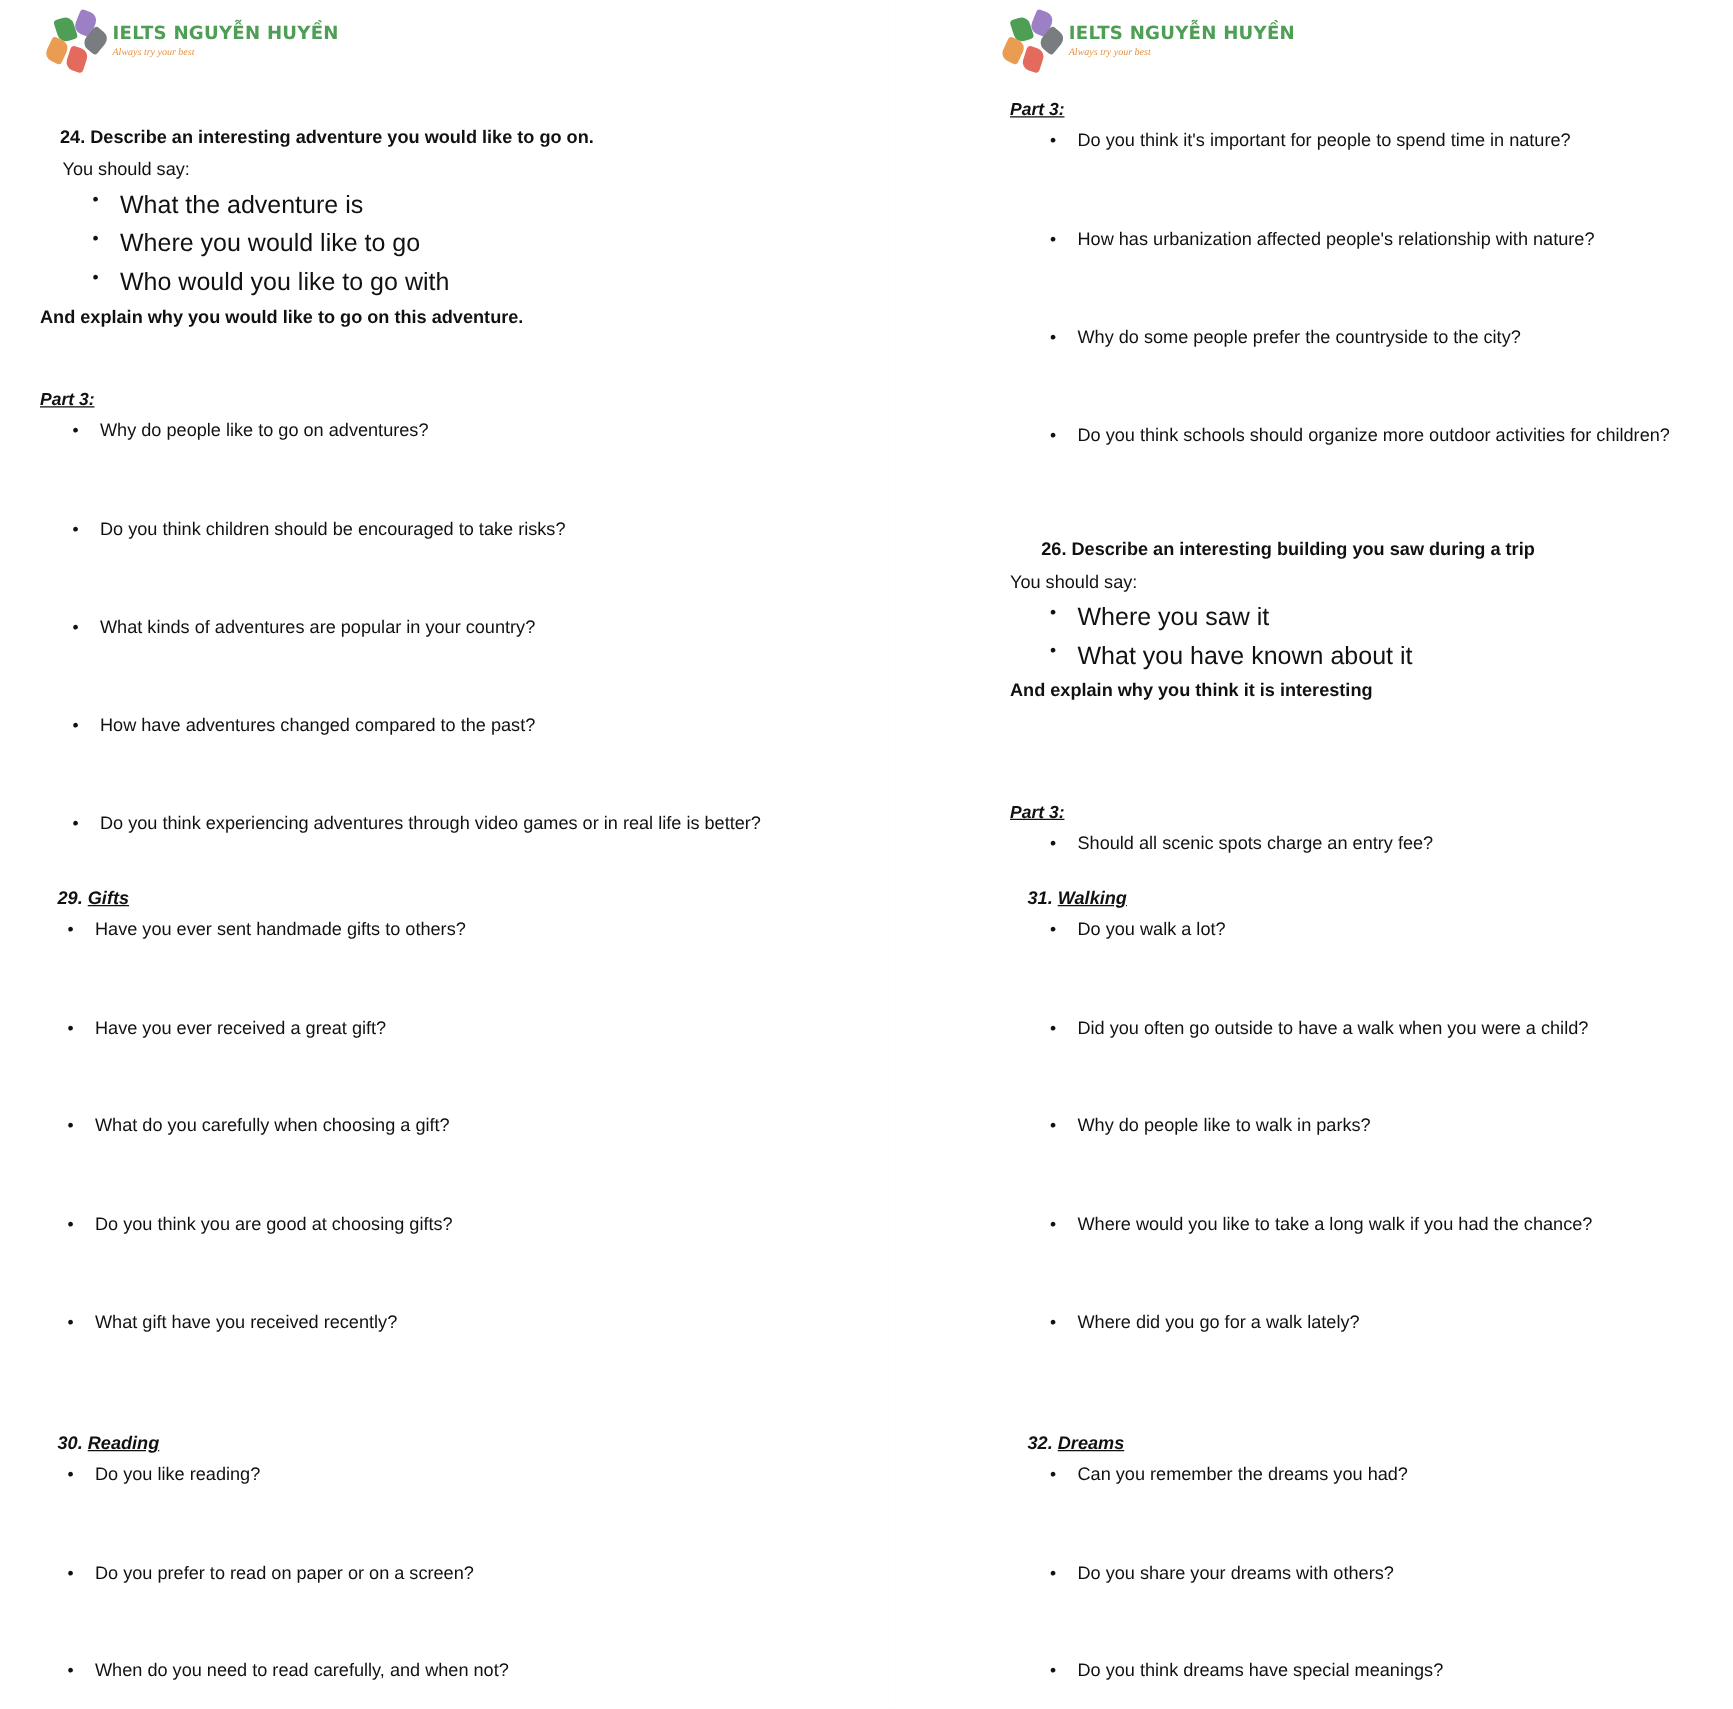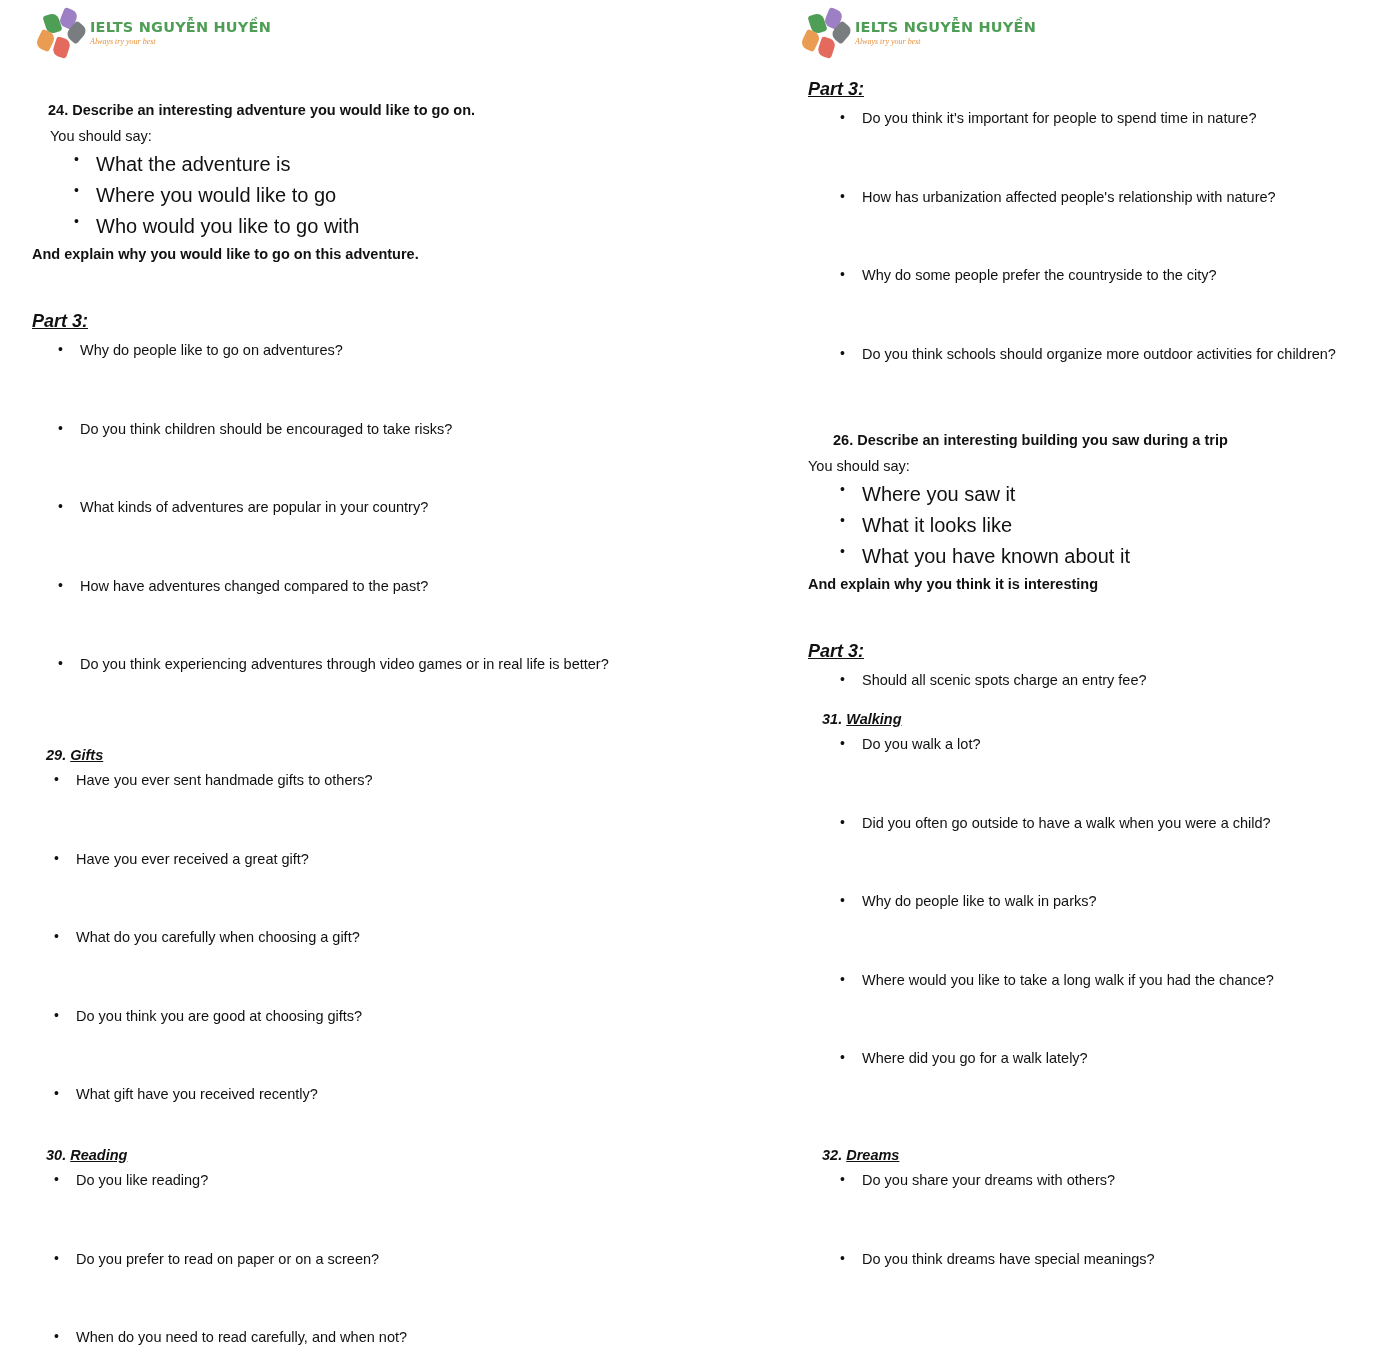--- a/index.html
+++ b/index.html
@@ -145,21 +145,21 @@
     position: absolute;
     left: 4px;
     top: -1px;
     font-size: 14px;
   }
 
   .part-label {
     font-weight: bold;
     font-style: italic;
     text-decoration: underline;
-    font-size: 18px;
+    font-size: 14px;
   }
 
   .topic-head {
     font-size: 14.5px;
     font-weight: bold;
     font-style: italic;
     white-space: nowrap;
   }
   .topic-head .num { text-decoration: none; }
   .topic-head .name { text-decoration: underline; }
@@ -200,21 +200,21 @@
       <div class="part-label">Part 3:</div>
       <ul class="qlist" style="margin-top:9px; padding-left:22px;">
         <li>Why do people like to go on adventures?</li>
         <li>Do you think children should be encouraged to take risks?</li>
         <li>What kinds of adventures are popular in your country?</li>
         <li>How have adventures changed compared to the past?</li>
         <li>Do you think experiencing adventures through video games or in real life is better?</li>
       </ul>
     </div>
 
-    <div class="block" style="left:32px; top:747px; width:650px;">
+    <div class="block" style="left:32px; top:711px; width:650px;">
       <div class="topic-head" style="padding-left:14px;">
         <span class="num">29.</span>
         <span class="name">Gifts</span>
       </div>
       <ul class="qlist" style="margin-top:8px; padding-left:18px;">
         <li>Have you ever sent handmade gifts to others?</li>
         <li>Have you ever received a great gift?</li>
         <li>What do you carefully when choosing a gift?</li>
         <li>Do you think you are good at choosing gifts?</li>
         <li>What gift have you received recently?</li>
@@ -261,21 +261,20 @@
         <li>Why do some people prefer the countryside to the city?</li>
         <li>Do you think schools should organize more outdoor activities for children?</li>
       </ul>
     </div>
 
     <div class="block" style="left:97px; top:431px; width:560px;">
       <div class="cue-title" style="padding-left:25px;">26. Describe an interesting building you saw during a trip</div>
       <div class="cue-sub" style="margin-top:6px;">You should say:</div>
       <ul class="blist" style="margin-top:5px; padding-left:28px;">
         <li>Where you saw it</li>
-        <li style="margin-top:4px;">What it looks like</li>
         <li style="margin-top:4px;">What you have known about it</li>
       </ul>
       <div class="cue-tail" style="margin-top:5px;">And explain why you think it is interesting</div>
     </div>
 
     <div class="block" style="left:97px; top:641px; width:560px;">
       <div class="part-label">Part 3:</div>
       <ul class="qlist" style="margin-top:9px; padding-left:28px;">
         <li>Should all scenic spots charge an entry fee?</li>
       </ul>
@@ -294,20 +293,21 @@
         <li>Where did you go for a walk lately?</li>
       </ul>
     </div>
 
     <div class="block" style="left:97px; top:1147px; width:560px;">
       <div class="topic-head" style="padding-left:14px;">
         <span class="num">32.</span>
         <span class="name">Dreams</span>
       </div>
       <ul class="qlist" style="margin-top:8px; padding-left:28px;">
+        <li>Can you remember the dreams you had?</li>
         <li>Do you share your dreams with others?</li>
         <li>Do you think dreams have special meanings?</li>
       </ul>
     </div>
 
   </div>
 
 </div>
 
 </body></html>

